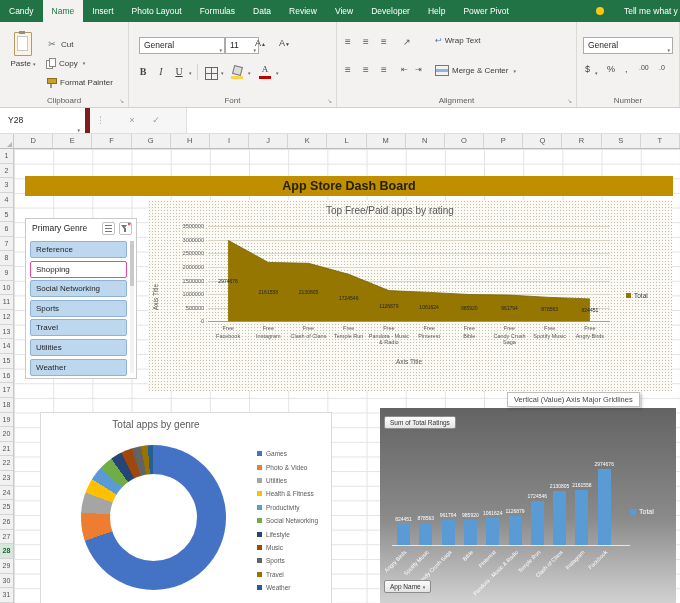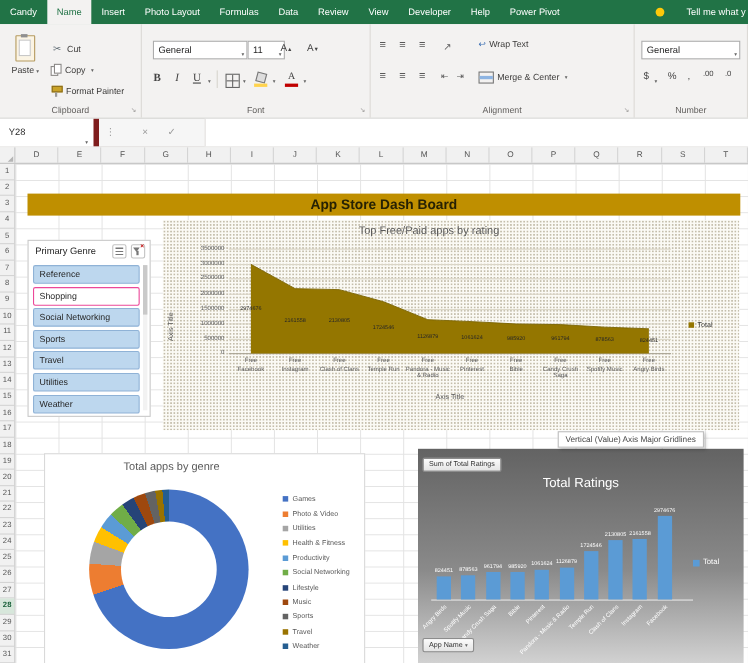--- a/index.html
+++ b/index.html
@@ -424,21 +424,20 @@
           </div>
           <div class="dl-item">
             <span class="dl-sw" style="background: rgb(37, 94, 145);"></span>
             <span>Weather</span>
           </div>
         </div>
     </div>
 
     <div class="barcard">
       <div class="pivotbtn pb-sum">Sum of Total Ratings</div>
-      <div class="bc-title">Total Ratings</div>
       <div class="bc-plot">
         <div class="bc-axis"></div>
       <div class="bar" style="left: 17px; top: 115.9px; width: 13px; height: 21.1px;"></div>
           <div class="bvlabel" style="left: 23.5px; top: 107.9px;">824451</div>
           <div class="bxlabel" style="right: 272.5px; top: 141px;">Angry Birds</div>
           <div class="bar" style="left: 39.3px; top: 114.6px; width: 13px; height: 22.4px;"></div>
           <div class="bvlabel" style="left: 45.8px; top: 106.6px;">878563</div>
           <div class="bxlabel" style="right: 250.2px; top: 141px;">Spotify Music</div>
           <div class="bar" style="left: 61.6px; top: 112.4px; width: 13px; height: 24.6px;"></div>
           <div class="bvlabel" style="left: 68.1px; top: 104.4px;">961794</div>

